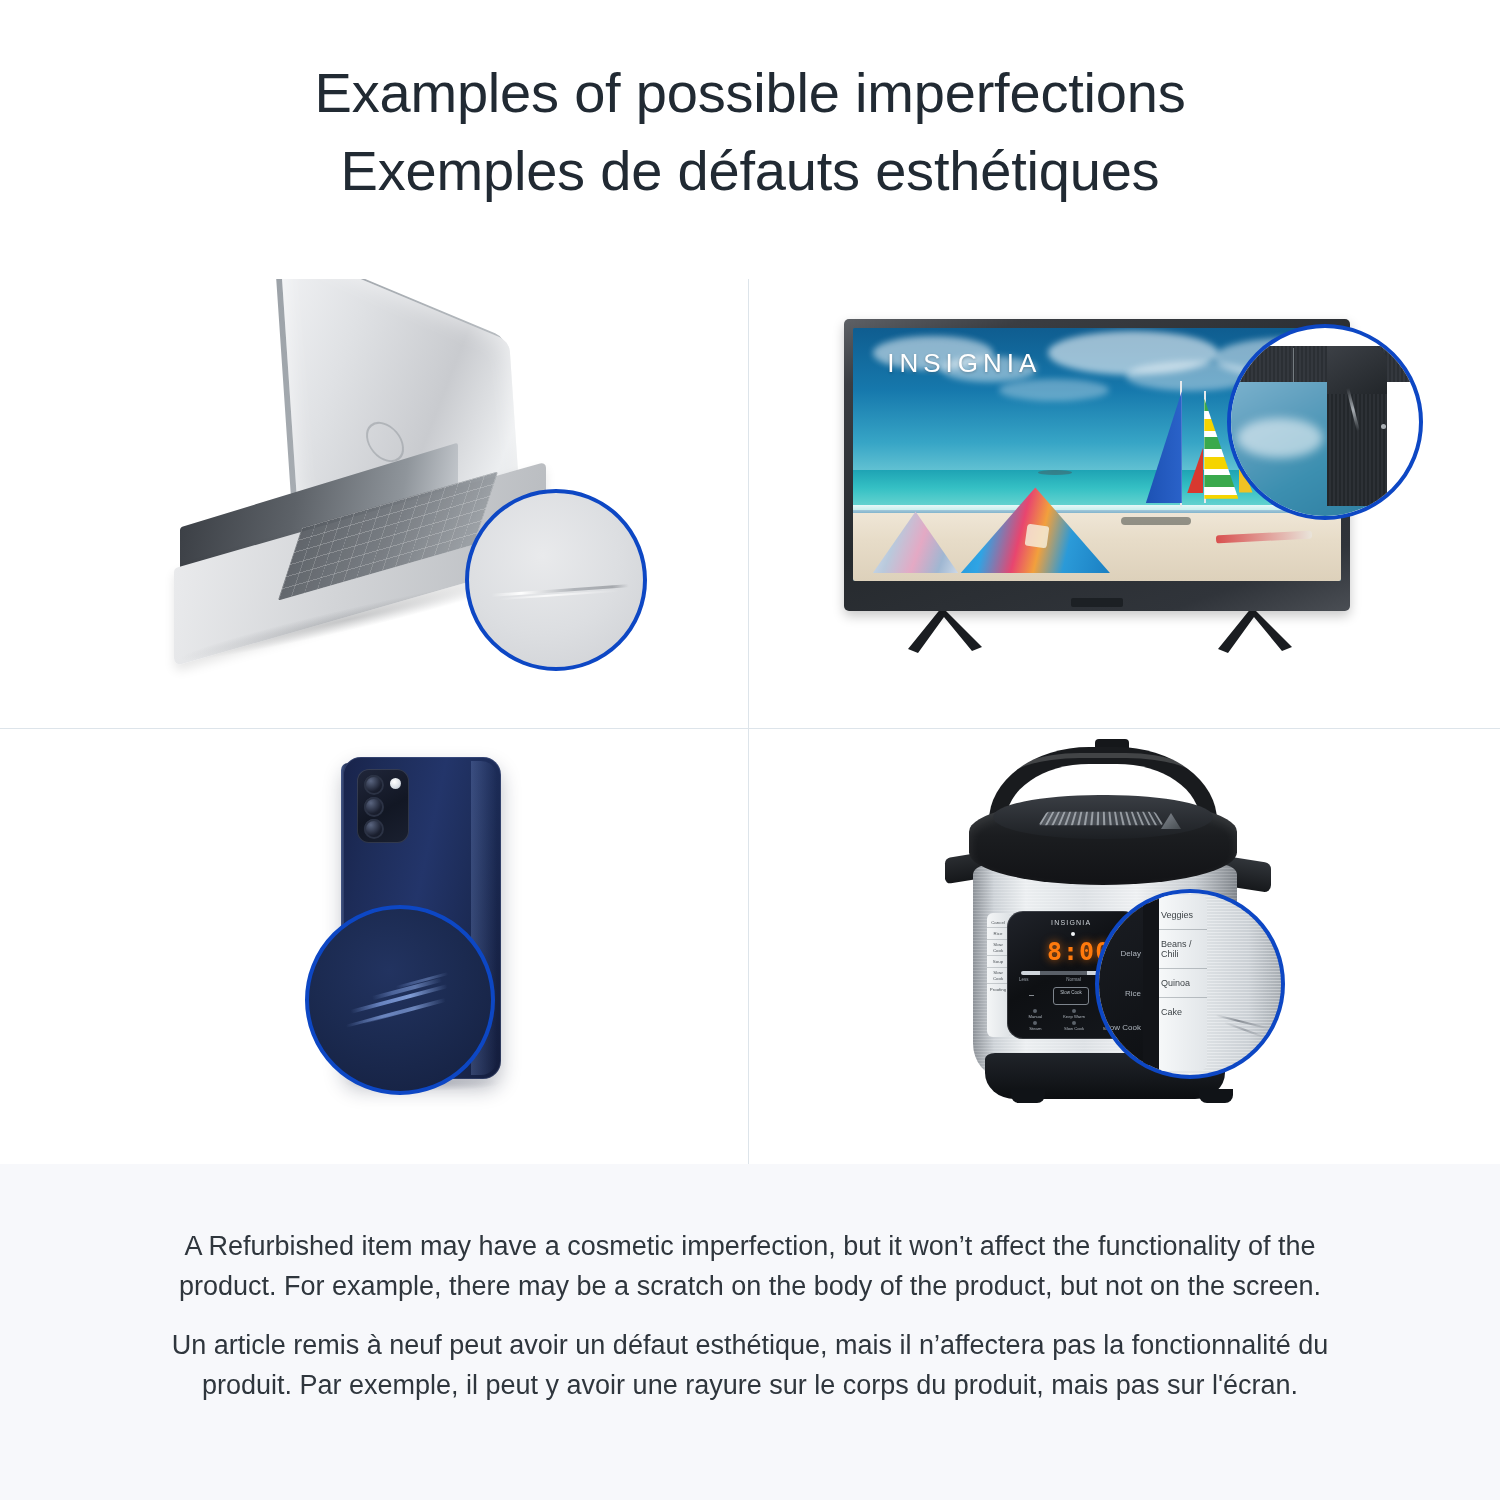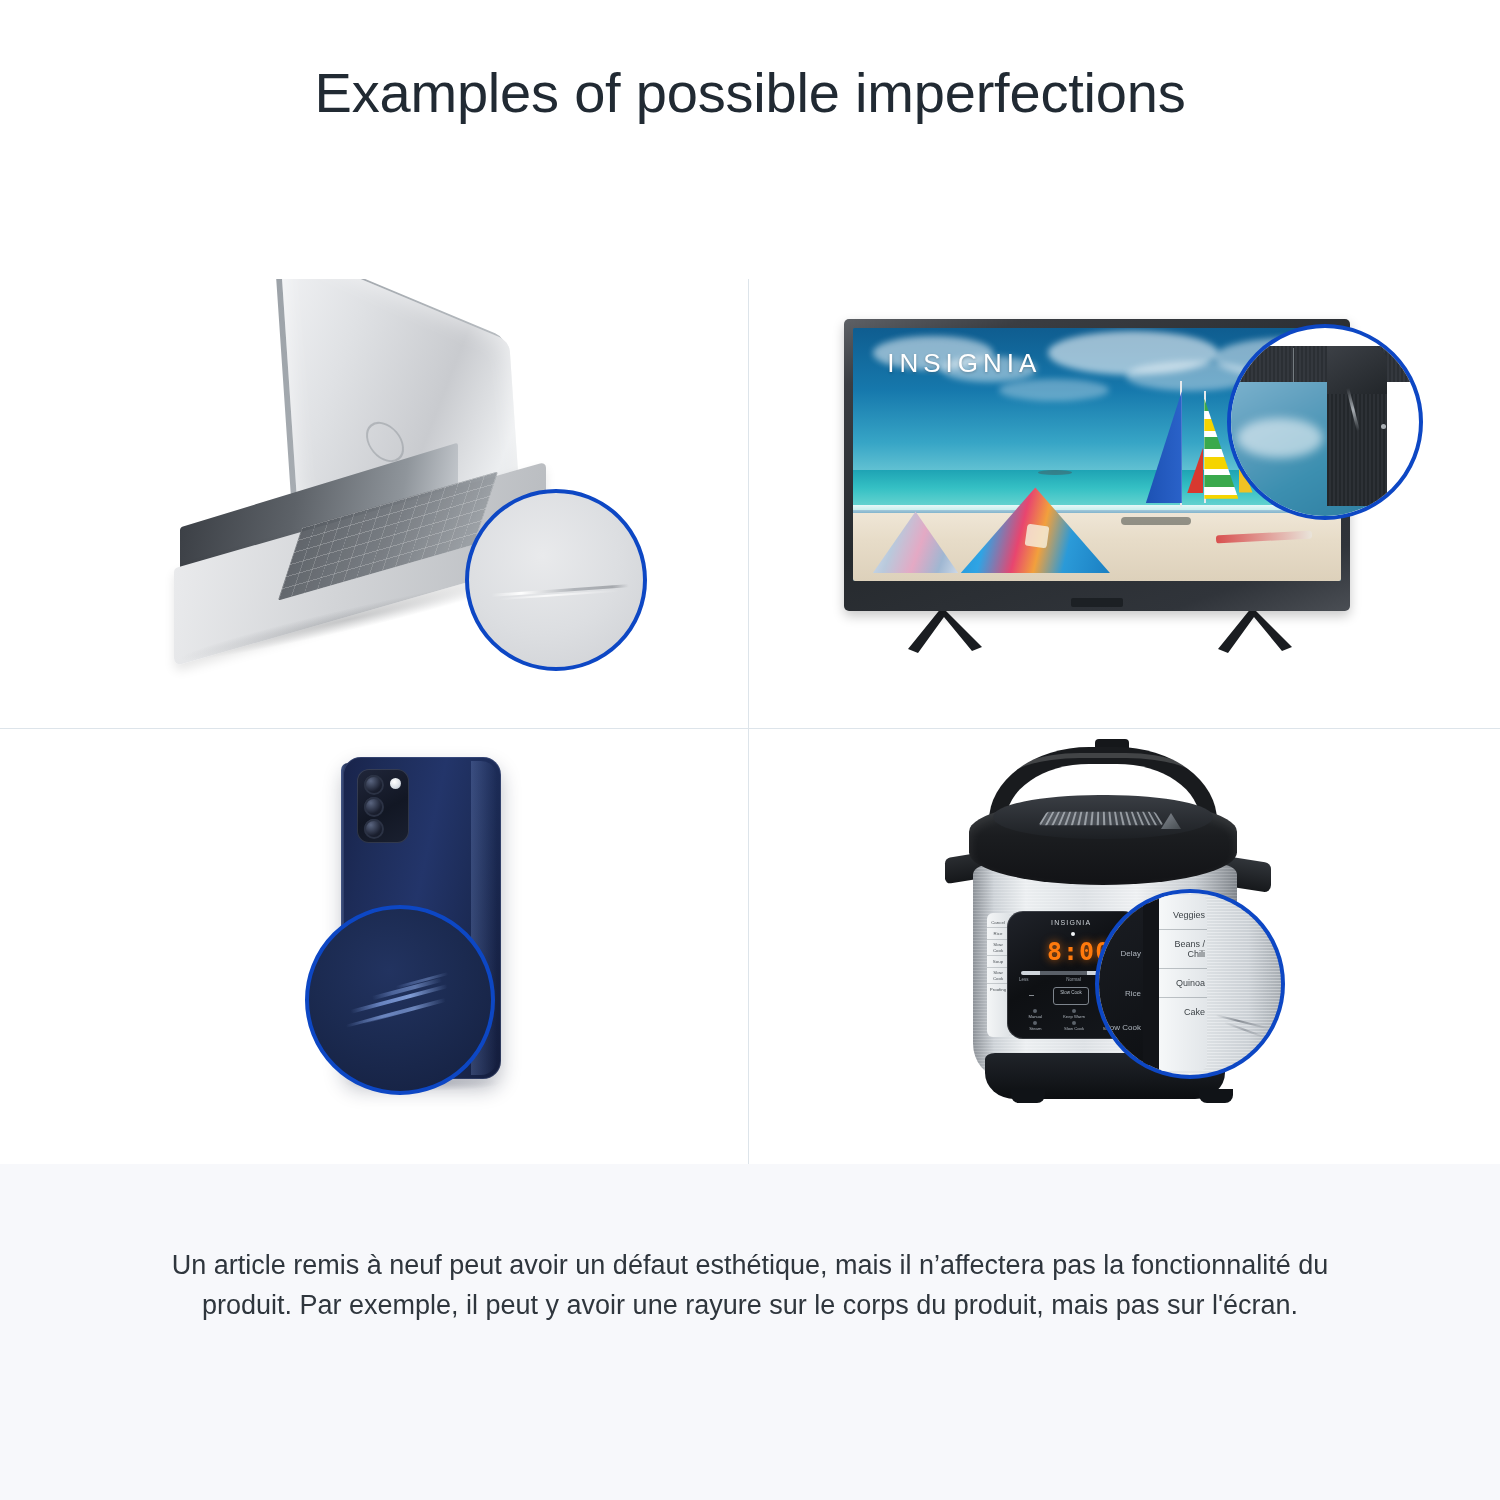--- a/index.html
+++ b/index.html
@@ -750,21 +750,21 @@
     width: 48px; height: 176px;
     background: linear-gradient(to right,#f6f8f9,#e2e6e9);
     border-radius: 0 8px 8px 0;
     box-sizing: border-box;
     padding-top: 6px;
   }
   .mag-cooker .mc-col .mitem {
     color: #3e4448;
     font-size: 9px;
     line-height: 10px;
-    text-align: right;
+    text-align: left;
     padding: 9px 2px;
     border-bottom: 1px solid rgba(120,128,136,.45);
   }
   .mag-cooker .mc-col .mitem:last-child { border-bottom: none; }
   .mag-cooker .mc-left-txt {
     position: absolute;
     left: 2px;
     color: #aeb5bd;
     font-size: 8px;
     text-align: right;
@@ -811,20 +811,21 @@
     margin-top: 19px;
   }
 </style>
 </head>
 <body>
 
 <div class="page">
 
   <div class="heading">
     <span class="line">Examples of possible imperfections</span>
+    <span class="line">Exemples de défauts esthétiques</span>
   </div>
 
   <div class="grid">
 
     <div class="divider-v"></div>
     <div class="divider-h"></div>
 
     <div class="cell cell-laptop">
       <div class="art laptop-wrap">
         <div class="lap-lid-edge"></div>
@@ -1019,17 +1020,18 @@
           <div class="mc-scratch2"></div>
         </div>
 
       </div>
     </div>
 
   </div>
 
   <div class="footer">
     <div class="footer-inner">
+      <p class="en">A Refurbished item may have a cosmetic imperfection, but it won’t affect the functionality of the product. For example, there may be a scratch on the body of the product, but not on the screen.</p>
       <p class="fr">Un article remis à neuf peut avoir un défaut esthétique, mais il n’affectera pas la fonctionnalité du produit. Par exemple, il peut y avoir une rayure sur le corps du produit, mais pas sur l'écran.</p>
     </div>
   </div>
 
 </div>
 
 </body></html>

